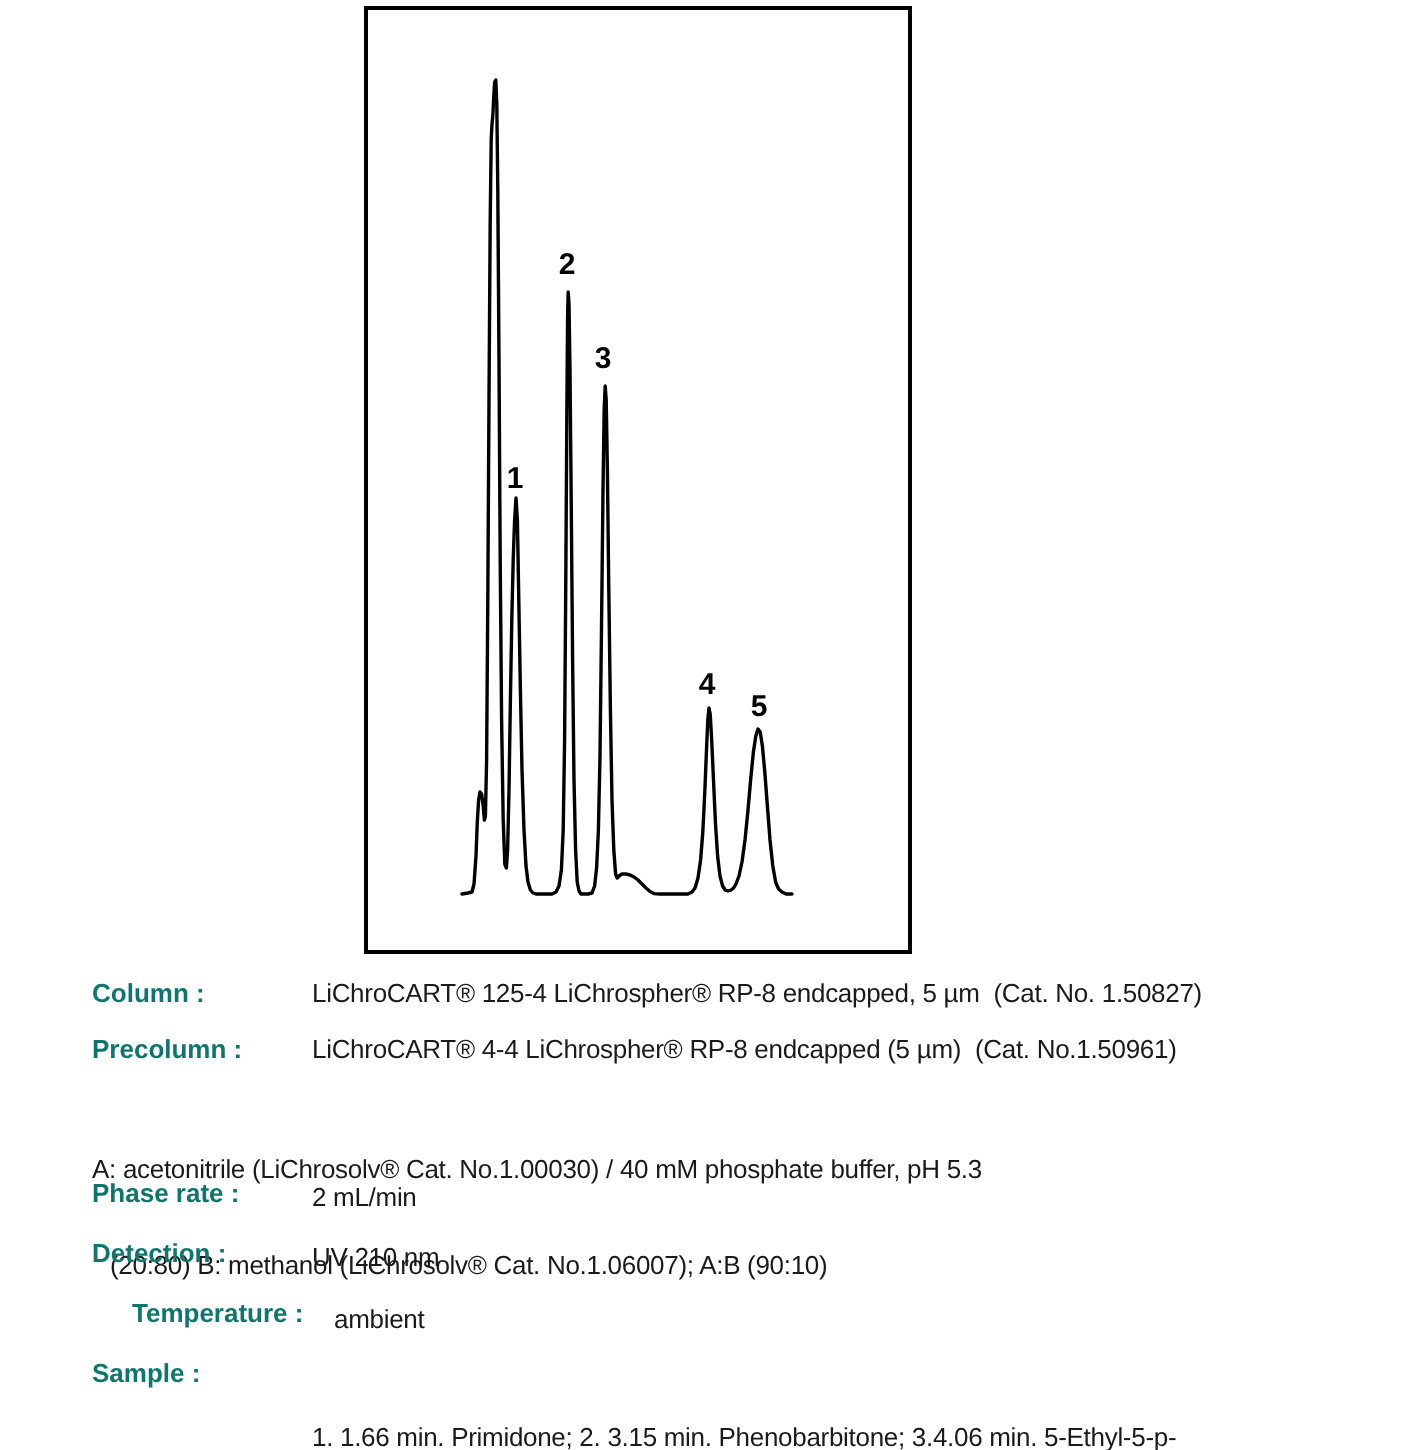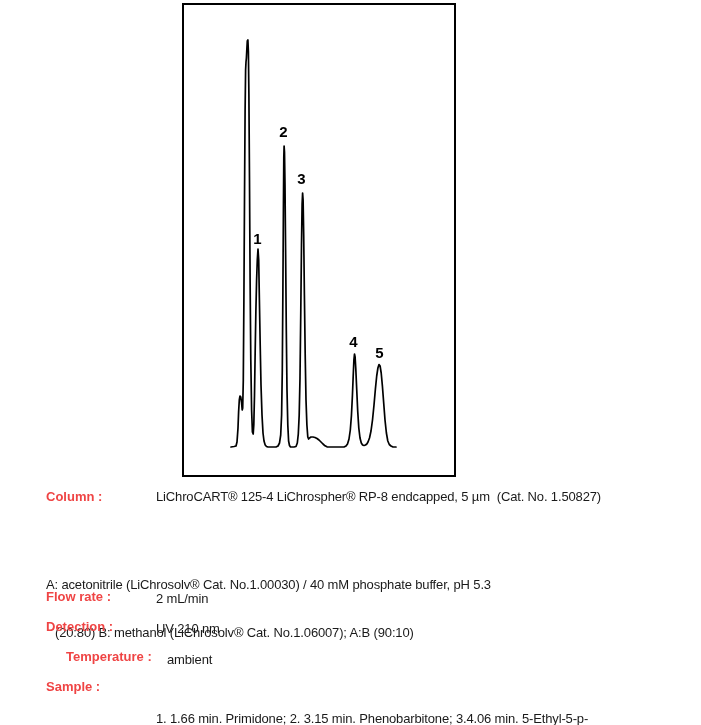--- a/index.html
+++ b/index.html
@@ -5,21 +5,21 @@
   html,body{margin:0;padding:0;background:#fff;}
   .page{position:relative;width:701px;height:725px;background:#fff;overflow:hidden;
         font-family:"Liberation Sans",sans-serif;color:#1a1a1a;}
   .chrom-frame{position:absolute;left:182px;top:3px;width:274px;height:474px;
         border:2px solid #000;background:#fff;box-sizing:border-box;}
   .chrom-svg{position:absolute;left:0;top:0;width:701px;height:725px;pointer-events:none;}
   .trace{fill:none;stroke:#000;stroke-width:1.7px;stroke-linejoin:round;stroke-linecap:round;}
   .peak-label{font-family:"Liberation Sans",sans-serif;font-weight:700;font-size:15px;
         fill:#000;text-anchor:middle;}
   .cond-row{position:absolute;left:46px;display:flex;align-items:flex-start;}
-  .cond-label{flex:none;width:110px;font-size:13px;font-weight:700;color:#ef4444;line-height:15px;}
+  .cond-label{flex:none;width:110px;font-size:13px;font-weight:700;color:#0f766e;line-height:15px;}
   .cond-row--mobile .cond-label{width:81px;}
   .cond-row--temp .cond-label{width:101px;margin-left:20px;}
   .cond-value{font-size:13px;letter-spacing:-0.15px;line-height:16px;color:#1a1a1a;white-space:pre;}
   .cond-value .line2-indent{padding-left:9px;}
 </style>
 </head>
 <body>
 
 <div class="page">
 
@@ -31,30 +31,34 @@
       <text x="301.5" y="184" class="peak-label">3</text>
       <text x="353.5" y="347" class="peak-label">4</text>
       <text x="379.5" y="358" class="peak-label">5</text>
     </svg>
 
   <div class="cond-row" style="top:489px">
     <div class="cond-label">Column :</div>
     <div class="cond-value">LiChroCART® 125-4 LiChrospher® RP-8 endcapped, 5 µm  (Cat. No. 1.50827)</div>
   </div>
 
+  <div class="cond-row" style="top:517px">
+    <div class="cond-label">Precolumn :</div>
+    <div class="cond-value">LiChroCART® 4-4 LiChrospher® RP-8 endcapped (5 µm)  (Cat. No.1.50961)</div>
+  </div>
 
   <div class="cond-row cond-row--mobile" style="top:545px">
     <div class="cond-value">
       <div>A: acetonitrile (LiChrosolv® Cat. No.1.00030) / 40 mM phosphate buffer, pH 5.3</div>
       <div class="line2-indent">(20:80) B: methanol (LiChrosolv® Cat. No.1.06007); A:B (90:10)</div>
     </div>
   </div>
 
   <div class="cond-row" style="top:589px">
-    <div class="cond-label">Flow rate :</div>
+    <div class="cond-label">Phase rate :</div>
     <div class="cond-value" style="padding-top:2px">2 mL/min</div>
   </div>
 
   <div class="cond-row" style="top:619px">
     <div class="cond-label">Detection :</div>
     <div class="cond-value" style="padding-top:2px">UV 210 nm</div>
   </div>
 
   <div class="cond-row cond-row--temp" style="top:649px">
     <div class="cond-label">Temperature :</div>

